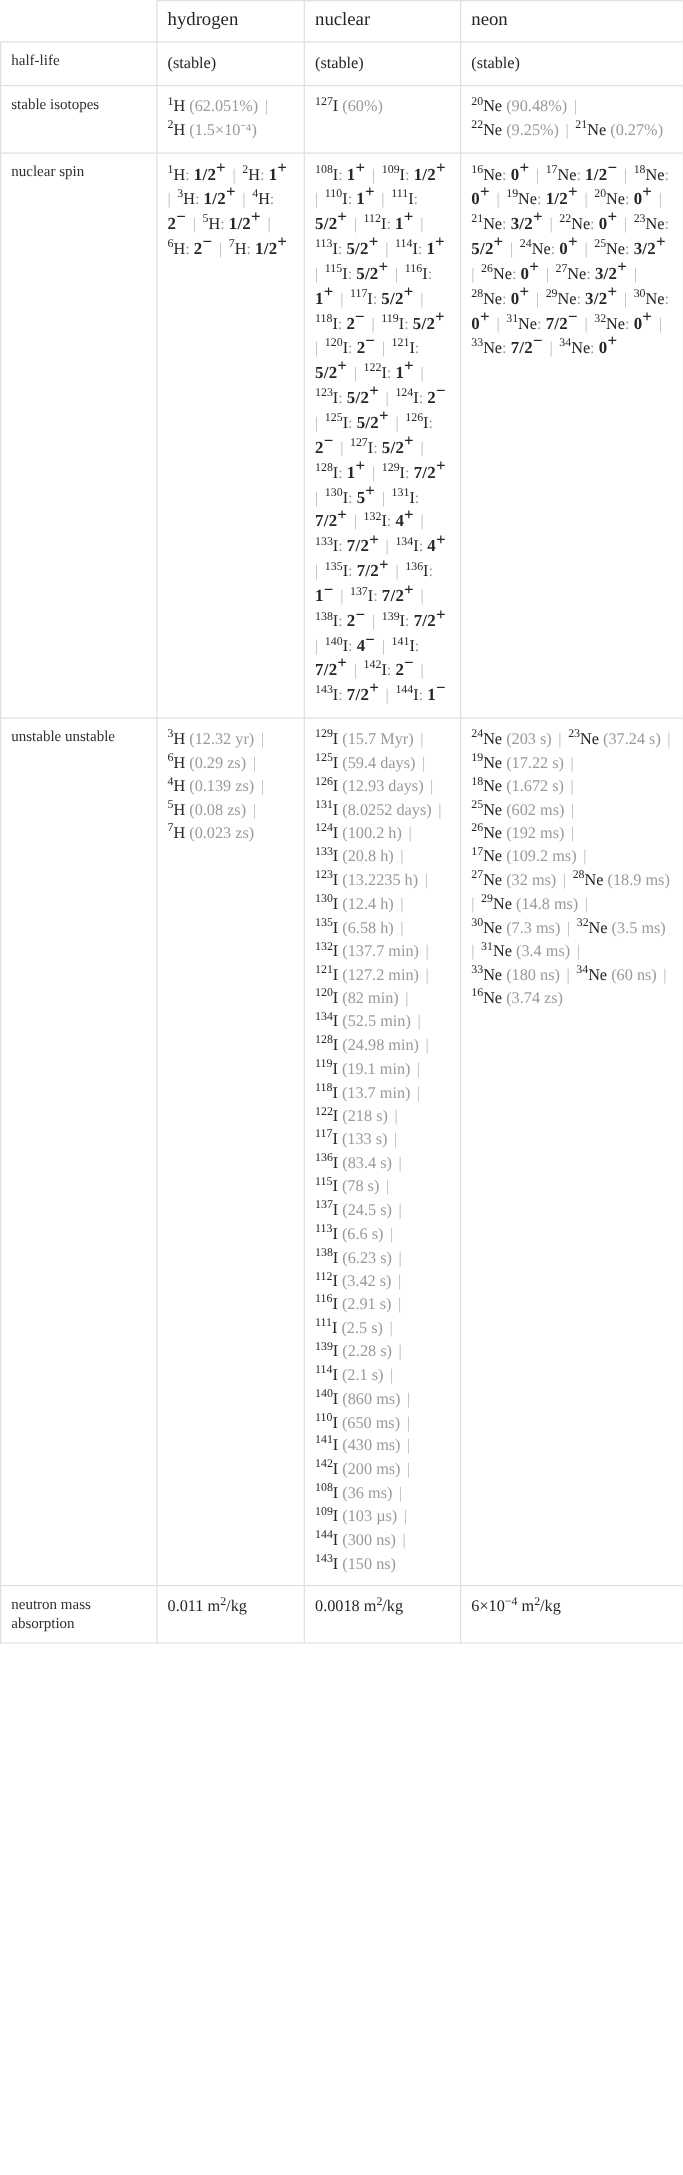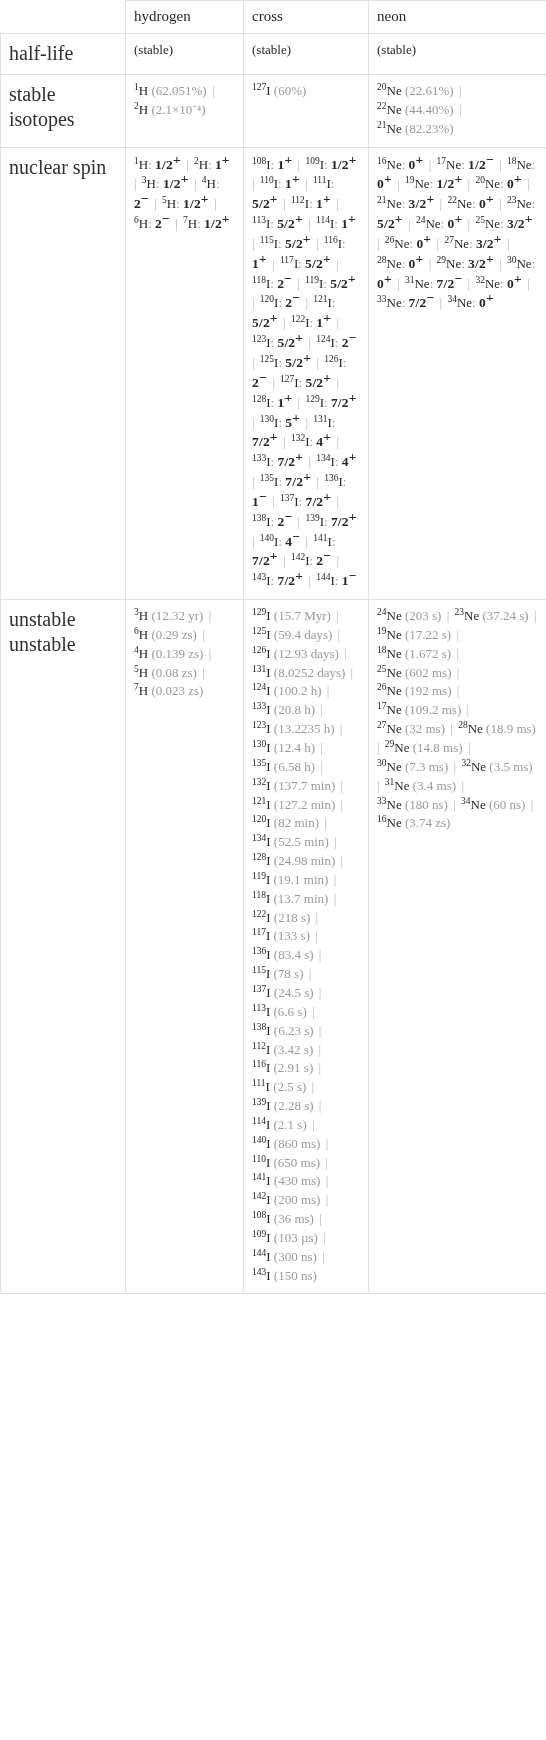--- a/index.html
+++ b/index.html
@@ -31,21 +31,21 @@
   thead td{
     border-top:1px solid #e0e0e0;
     text-align:center;
     font-size:15px;
     color:#262626;
     padding-top:8px;
     padding-bottom:8px;
   }
   thead td.blank{border-left:1px solid #ffffff;border-top:1px solid #ffffff;}
   .row-label{
-    font-size:20px;
+    font-size:12px;
     color:#303030;
     line-height:1.25;
   }
   td.cell{
     font-size:13px;
     line-height:1.45;
     color:#262626;
   }
   .muted{color:#9a9a9a;}
   .big{font-weight:bold;font-size:13.5px;letter-spacing:0.2px;}
@@ -64,49 +64,61 @@
   <colgroup>
     <col class="c-label">
       <col class="c-h">
       <col class="c-i">
       <col class="c-ne">
   </colgroup>
   <thead>
     <tr>
       <td class="blank"></td>
       <td>hydrogen</td>
-      <td>cross</td>
+      <td>nuclear</td>
       <td>neon</td>
     </tr>
   </thead>
   <tbody>
 
     <tr>
       <td class="row-label">half-life</td>
       <td class="cell stable-note">(stable)</td>
       <td class="cell stable-note">(stable)</td>
       <td class="cell stable-note">(stable)</td>
     </tr>
 
     <tr>
       <td class="row-label">stable isotopes</td>
-      <td class="cell"><span class="el"><sup>1</sup><span>H</span></span><span class="muted nowrapnum"> (62.051%)</span><span class="sep"> | </span><span class="el"><sup>2</sup><span>H</span></span><span class="muted nowrapnum"> (2.1×10⁻⁴)</span></td>
+      <td class="cell"><span class="el"><sup>1</sup><span>H</span></span><span class="muted nowrapnum"> (62.051%)</span><span class="sep"> | </span><span class="el"><sup>2</sup><span>H</span></span><span class="muted nowrapnum"> (1.5×10⁻⁴)</span></td>
       <td class="cell"><span class="el"><sup>127</sup><span>I</span></span><span class="muted nowrapnum"> (60%)</span></td>
-      <td class="cell"><span class="el"><sup>20</sup><span>Ne</span></span><span class="muted nowrapnum"> (22.61%)</span><span class="sep"> | </span><span class="el"><sup>22</sup><span>Ne</span></span><span class="muted nowrapnum"> (44.40%)</span><span class="sep"> | </span><span class="el"><sup>21</sup><span>Ne</span></span><span class="muted nowrapnum"> (82.23%)</span></td>
+      <td class="cell"><span class="el"><sup>20</sup><span>Ne</span></span><span class="muted nowrapnum"> (90.48%)</span><span class="sep"> | </span><span class="el"><sup>22</sup><span>Ne</span></span><span class="muted nowrapnum"> (9.25%)</span><span class="sep"> | </span><span class="el"><sup>21</sup><span>Ne</span></span><span class="muted nowrapnum"> (0.27%)</span></td>
     </tr>
 
     <tr>
       <td class="row-label">nuclear spin</td>
       <td class="cell"><span class="el"><sup>1</sup><span>H</span></span><span class="muted">: </span><span class="big spinval"> 1/2</span><sup class="big">+</sup><span class="sep"> | </span><span class="el"><sup>2</sup><span>H</span></span><span class="muted">: </span><span class="big spinval"> 1</span><sup class="big">+</sup><span class="sep"> | </span><span class="el"><sup>3</sup><span>H</span></span><span class="muted">: </span><span class="big spinval"> 1/2</span><sup class="big">+</sup><span class="sep"> | </span><span class="el"><sup>4</sup><span>H</span></span><span class="muted">: </span><span class="big spinval"> 2</span><sup class="big">−</sup><span class="sep"> | </span><span class="el"><sup>5</sup><span>H</span></span><span class="muted">: </span><span class="big spinval"> 1/2</span><sup class="big">+</sup><span class="sep"> | </span><span class="el"><sup>6</sup><span>H</span></span><span class="muted">: </span><span class="big spinval"> 2</span><sup class="big">−</sup><span class="sep"> | </span><span class="el"><sup>7</sup><span>H</span></span><span class="muted">: </span><span class="big spinval"> 1/2</span><sup class="big">+</sup></td>
       <td class="cell"><span class="el"><sup>108</sup><span>I</span></span><span class="muted">: </span><span class="big spinval"> 1</span><sup class="big">+</sup><span class="sep"> | </span><span class="el"><sup>109</sup><span>I</span></span><span class="muted">: </span><span class="big spinval"> 1/2</span><sup class="big">+</sup><span class="sep"> | </span><span class="el"><sup>110</sup><span>I</span></span><span class="muted">: </span><span class="big spinval"> 1</span><sup class="big">+</sup><span class="sep"> | </span><span class="el"><sup>111</sup><span>I</span></span><span class="muted">: </span><span class="big spinval"> 5/2</span><sup class="big">+</sup><span class="sep"> | </span><span class="el"><sup>112</sup><span>I</span></span><span class="muted">: </span><span class="big spinval"> 1</span><sup class="big">+</sup><span class="sep"> | </span><span class="el"><sup>113</sup><span>I</span></span><span class="muted">: </span><span class="big spinval"> 5/2</span><sup class="big">+</sup><span class="sep"> | </span><span class="el"><sup>114</sup><span>I</span></span><span class="muted">: </span><span class="big spinval"> 1</span><sup class="big">+</sup><span class="sep"> | </span><span class="el"><sup>115</sup><span>I</span></span><span class="muted">: </span><span class="big spinval"> 5/2</span><sup class="big">+</sup><span class="sep"> | </span><span class="el"><sup>116</sup><span>I</span></span><span class="muted">: </span><span class="big spinval"> 1</span><sup class="big">+</sup><span class="sep"> | </span><span class="el"><sup>117</sup><span>I</span></span><span class="muted">: </span><span class="big spinval"> 5/2</span><sup class="big">+</sup><span class="sep"> | </span><span class="el"><sup>118</sup><span>I</span></span><span class="muted">: </span><span class="big spinval"> 2</span><sup class="big">−</sup><span class="sep"> | </span><span class="el"><sup>119</sup><span>I</span></span><span class="muted">: </span><span class="big spinval"> 5/2</span><sup class="big">+</sup><span class="sep"> | </span><span class="el"><sup>120</sup><span>I</span></span><span class="muted">: </span><span class="big spinval"> 2</span><sup class="big">−</sup><span class="sep"> | </span><span class="el"><sup>121</sup><span>I</span></span><span class="muted">: </span><span class="big spinval"> 5/2</span><sup class="big">+</sup><span class="sep"> | </span><span class="el"><sup>122</sup><span>I</span></span><span class="muted">: </span><span class="big spinval"> 1</span><sup class="big">+</sup><span class="sep"> | </span><span class="el"><sup>123</sup><span>I</span></span><span class="muted">: </span><span class="big spinval"> 5/2</span><sup class="big">+</sup><span class="sep"> | </span><span class="el"><sup>124</sup><span>I</span></span><span class="muted">: </span><span class="big spinval"> 2</span><sup class="big">−</sup><span class="sep"> | </span><span class="el"><sup>125</sup><span>I</span></span><span class="muted">: </span><span class="big spinval"> 5/2</span><sup class="big">+</sup><span class="sep"> | </span><span class="el"><sup>126</sup><span>I</span></span><span class="muted">: </span><span class="big spinval"> 2</span><sup class="big">−</sup><span class="sep"> | </span><span class="el"><sup>127</sup><span>I</span></span><span class="muted">: </span><span class="big spinval"> 5/2</span><sup class="big">+</sup><span class="sep"> | </span><span class="el"><sup>128</sup><span>I</span></span><span class="muted">: </span><span class="big spinval"> 1</span><sup class="big">+</sup><span class="sep"> | </span><span class="el"><sup>129</sup><span>I</span></span><span class="muted">: </span><span class="big spinval"> 7/2</span><sup class="big">+</sup><span class="sep"> | </span><span class="el"><sup>130</sup><span>I</span></span><span class="muted">: </span><span class="big spinval"> 5</span><sup class="big">+</sup><span class="sep"> | </span><span class="el"><sup>131</sup><span>I</span></span><span class="muted">: </span><span class="big spinval"> 7/2</span><sup class="big">+</sup><span class="sep"> | </span><span class="el"><sup>132</sup><span>I</span></span><span class="muted">: </span><span class="big spinval"> 4</span><sup class="big">+</sup><span class="sep"> | </span><span class="el"><sup>133</sup><span>I</span></span><span class="muted">: </span><span class="big spinval"> 7/2</span><sup class="big">+</sup><span class="sep"> | </span><span class="el"><sup>134</sup><span>I</span></span><span class="muted">: </span><span class="big spinval"> 4</span><sup class="big">+</sup><span class="sep"> | </span><span class="el"><sup>135</sup><span>I</span></span><span class="muted">: </span><span class="big spinval"> 7/2</span><sup class="big">+</sup><span class="sep"> | </span><span class="el"><sup>136</sup><span>I</span></span><span class="muted">: </span><span class="big spinval"> 1</span><sup class="big">−</sup><span class="sep"> | </span><span class="el"><sup>137</sup><span>I</span></span><span class="muted">: </span><span class="big spinval"> 7/2</span><sup class="big">+</sup><span class="sep"> | </span><span class="el"><sup>138</sup><span>I</span></span><span class="muted">: </span><span class="big spinval"> 2</span><sup class="big">−</sup><span class="sep"> | </span><span class="el"><sup>139</sup><span>I</span></span><span class="muted">: </span><span class="big spinval"> 7/2</span><sup class="big">+</sup><span class="sep"> | </span><span class="el"><sup>140</sup><span>I</span></span><span class="muted">: </span><span class="big spinval"> 4</span><sup class="big">−</sup><span class="sep"> | </span><span class="el"><sup>141</sup><span>I</span></span><span class="muted">: </span><span class="big spinval"> 7/2</span><sup class="big">+</sup><span class="sep"> | </span><span class="el"><sup>142</sup><span>I</span></span><span class="muted">: </span><span class="big spinval"> 2</span><sup class="big">−</sup><span class="sep"> | </span><span class="el"><sup>143</sup><span>I</span></span><span class="muted">: </span><span class="big spinval"> 7/2</span><sup class="big">+</sup><span class="sep"> | </span><span class="el"><sup>144</sup><span>I</span></span><span class="muted">: </span><span class="big spinval"> 1</span><sup class="big">−</sup></td>
       <td class="cell"><span class="el"><sup>16</sup><span>Ne</span></span><span class="muted">: </span><span class="big spinval"> 0</span><sup class="big">+</sup><span class="sep"> | </span><span class="el"><sup>17</sup><span>Ne</span></span><span class="muted">: </span><span class="big spinval"> 1/2</span><sup class="big">−</sup><span class="sep"> | </span><span class="el"><sup>18</sup><span>Ne</span></span><span class="muted">: </span><span class="big spinval"> 0</span><sup class="big">+</sup><span class="sep"> | </span><span class="el"><sup>19</sup><span>Ne</span></span><span class="muted">: </span><span class="big spinval"> 1/2</span><sup class="big">+</sup><span class="sep"> | </span><span class="el"><sup>20</sup><span>Ne</span></span><span class="muted">: </span><span class="big spinval"> 0</span><sup class="big">+</sup><span class="sep"> | </span><span class="el"><sup>21</sup><span>Ne</span></span><span class="muted">: </span><span class="big spinval"> 3/2</span><sup class="big">+</sup><span class="sep"> | </span><span class="el"><sup>22</sup><span>Ne</span></span><span class="muted">: </span><span class="big spinval"> 0</span><sup class="big">+</sup><span class="sep"> | </span><span class="el"><sup>23</sup><span>Ne</span></span><span class="muted">: </span><span class="big spinval"> 5/2</span><sup class="big">+</sup><span class="sep"> | </span><span class="el"><sup>24</sup><span>Ne</span></span><span class="muted">: </span><span class="big spinval"> 0</span><sup class="big">+</sup><span class="sep"> | </span><span class="el"><sup>25</sup><span>Ne</span></span><span class="muted">: </span><span class="big spinval"> 3/2</span><sup class="big">+</sup><span class="sep"> | </span><span class="el"><sup>26</sup><span>Ne</span></span><span class="muted">: </span><span class="big spinval"> 0</span><sup class="big">+</sup><span class="sep"> | </span><span class="el"><sup>27</sup><span>Ne</span></span><span class="muted">: </span><span class="big spinval"> 3/2</span><sup class="big">+</sup><span class="sep"> | </span><span class="el"><sup>28</sup><span>Ne</span></span><span class="muted">: </span><span class="big spinval"> 0</span><sup class="big">+</sup><span class="sep"> | </span><span class="el"><sup>29</sup><span>Ne</span></span><span class="muted">: </span><span class="big spinval"> 3/2</span><sup class="big">+</sup><span class="sep"> | </span><span class="el"><sup>30</sup><span>Ne</span></span><span class="muted">: </span><span class="big spinval"> 0</span><sup class="big">+</sup><span class="sep"> | </span><span class="el"><sup>31</sup><span>Ne</span></span><span class="muted">: </span><span class="big spinval"> 7/2</span><sup class="big">−</sup><span class="sep"> | </span><span class="el"><sup>32</sup><span>Ne</span></span><span class="muted">: </span><span class="big spinval"> 0</span><sup class="big">+</sup><span class="sep"> | </span><span class="el"><sup>33</sup><span>Ne</span></span><span class="muted">: </span><span class="big spinval"> 7/2</span><sup class="big">−</sup><span class="sep"> | </span><span class="el"><sup>34</sup><span>Ne</span></span><span class="muted">: </span><span class="big spinval"> 0</span><sup class="big">+</sup></td>
     </tr>
 
     <tr>
       <td class="row-label">unstable unstable</td>
       <td class="cell"><span class="el"><sup>3</sup><span>H</span></span><span class="muted nowrapnum"> (12.32 yr)</span><span class="sep"> | </span><span class="el"><sup>6</sup><span>H</span></span><span class="muted nowrapnum"> (0.29 zs)</span><span class="sep"> | </span><span class="el"><sup>4</sup><span>H</span></span><span class="muted nowrapnum"> (0.139 zs)</span><span class="sep"> | </span><span class="el"><sup>5</sup><span>H</span></span><span class="muted nowrapnum"> (0.08 zs)</span><span class="sep"> | </span><span class="el"><sup>7</sup><span>H</span></span><span class="muted nowrapnum"> (0.023 zs)</span></td>
       <td class="cell"><span class="el"><sup>129</sup><span>I</span></span><span class="muted nowrapnum"> (15.7 Myr)</span><span class="sep"> | </span><span class="el"><sup>125</sup><span>I</span></span><span class="muted nowrapnum"> (59.4 days)</span><span class="sep"> | </span><span class="el"><sup>126</sup><span>I</span></span><span class="muted nowrapnum"> (12.93 days)</span><span class="sep"> | </span><span class="el"><sup>131</sup><span>I</span></span><span class="muted nowrapnum"> (8.0252 days)</span><span class="sep"> | </span><span class="el"><sup>124</sup><span>I</span></span><span class="muted nowrapnum"> (100.2 h)</span><span class="sep"> | </span><span class="el"><sup>133</sup><span>I</span></span><span class="muted nowrapnum"> (20.8 h)</span><span class="sep"> | </span><span class="el"><sup>123</sup><span>I</span></span><span class="muted nowrapnum"> (13.2235 h)</span><span class="sep"> | </span><span class="el"><sup>130</sup><span>I</span></span><span class="muted nowrapnum"> (12.4 h)</span><span class="sep"> | </span><span class="el"><sup>135</sup><span>I</span></span><span class="muted nowrapnum"> (6.58 h)</span><span class="sep"> | </span><span class="el"><sup>132</sup><span>I</span></span><span class="muted nowrapnum"> (137.7 min)</span><span class="sep"> | </span><span class="el"><sup>121</sup><span>I</span></span><span class="muted nowrapnum"> (127.2 min)</span><span class="sep"> | </span><span class="el"><sup>120</sup><span>I</span></span><span class="muted nowrapnum"> (82 min)</span><span class="sep"> | </span><span class="el"><sup>134</sup><span>I</span></span><span class="muted nowrapnum"> (52.5 min)</span><span class="sep"> | </span><span class="el"><sup>128</sup><span>I</span></span><span class="muted nowrapnum"> (24.98 min)</span><span class="sep"> | </span><span class="el"><sup>119</sup><span>I</span></span><span class="muted nowrapnum"> (19.1 min)</span><span class="sep"> | </span><span class="el"><sup>118</sup><span>I</span></span><span class="muted nowrapnum"> (13.7 min)</span><span class="sep"> | </span><span class="el"><sup>122</sup><span>I</span></span><span class="muted nowrapnum"> (218 s)</span><span class="sep"> | </span><span class="el"><sup>117</sup><span>I</span></span><span class="muted nowrapnum"> (133 s)</span><span class="sep"> | </span><span class="el"><sup>136</sup><span>I</span></span><span class="muted nowrapnum"> (83.4 s)</span><span class="sep"> | </span><span class="el"><sup>115</sup><span>I</span></span><span class="muted nowrapnum"> (78 s)</span><span class="sep"> | </span><span class="el"><sup>137</sup><span>I</span></span><span class="muted nowrapnum"> (24.5 s)</span><span class="sep"> | </span><span class="el"><sup>113</sup><span>I</span></span><span class="muted nowrapnum"> (6.6 s)</span><span class="sep"> | </span><span class="el"><sup>138</sup><span>I</span></span><span class="muted nowrapnum"> (6.23 s)</span><span class="sep"> | </span><span class="el"><sup>112</sup><span>I</span></span><span class="muted nowrapnum"> (3.42 s)</span><span class="sep"> | </span><span class="el"><sup>116</sup><span>I</span></span><span class="muted nowrapnum"> (2.91 s)</span><span class="sep"> | </span><span class="el"><sup>111</sup><span>I</span></span><span class="muted nowrapnum"> (2.5 s)</span><span class="sep"> | </span><span class="el"><sup>139</sup><span>I</span></span><span class="muted nowrapnum"> (2.28 s)</span><span class="sep"> | </span><span class="el"><sup>114</sup><span>I</span></span><span class="muted nowrapnum"> (2.1 s)</span><span class="sep"> | </span><span class="el"><sup>140</sup><span>I</span></span><span class="muted nowrapnum"> (860 ms)</span><span class="sep"> | </span><span class="el"><sup>110</sup><span>I</span></span><span class="muted nowrapnum"> (650 ms)</span><span class="sep"> | </span><span class="el"><sup>141</sup><span>I</span></span><span class="muted nowrapnum"> (430 ms)</span><span class="sep"> | </span><span class="el"><sup>142</sup><span>I</span></span><span class="muted nowrapnum"> (200 ms)</span><span class="sep"> | </span><span class="el"><sup>108</sup><span>I</span></span><span class="muted nowrapnum"> (36 ms)</span><span class="sep"> | </span><span class="el"><sup>109</sup><span>I</span></span><span class="muted nowrapnum"> (103 µs)</span><span class="sep"> | </span><span class="el"><sup>144</sup><span>I</span></span><span class="muted nowrapnum"> (300 ns)</span><span class="sep"> | </span><span class="el"><sup>143</sup><span>I</span></span><span class="muted nowrapnum"> (150 ns)</span></td>
       <td class="cell"><span class="el"><sup>24</sup><span>Ne</span></span><span class="muted nowrapnum"> (203 s)</span><span class="sep"> | </span><span class="el"><sup>23</sup><span>Ne</span></span><span class="muted nowrapnum"> (37.24 s)</span><span class="sep"> | </span><span class="el"><sup>19</sup><span>Ne</span></span><span class="muted nowrapnum"> (17.22 s)</span><span class="sep"> | </span><span class="el"><sup>18</sup><span>Ne</span></span><span class="muted nowrapnum"> (1.672 s)</span><span class="sep"> | </span><span class="el"><sup>25</sup><span>Ne</span></span><span class="muted nowrapnum"> (602 ms)</span><span class="sep"> | </span><span class="el"><sup>26</sup><span>Ne</span></span><span class="muted nowrapnum"> (192 ms)</span><span class="sep"> | </span><span class="el"><sup>17</sup><span>Ne</span></span><span class="muted nowrapnum"> (109.2 ms)</span><span class="sep"> | </span><span class="el"><sup>27</sup><span>Ne</span></span><span class="muted nowrapnum"> (32 ms)</span><span class="sep"> | </span><span class="el"><sup>28</sup><span>Ne</span></span><span class="muted nowrapnum"> (18.9 ms)</span><span class="sep"> | </span><span class="el"><sup>29</sup><span>Ne</span></span><span class="muted nowrapnum"> (14.8 ms)</span><span class="sep"> | </span><span class="el"><sup>30</sup><span>Ne</span></span><span class="muted nowrapnum"> (7.3 ms)</span><span class="sep"> | </span><span class="el"><sup>32</sup><span>Ne</span></span><span class="muted nowrapnum"> (3.5 ms)</span><span class="sep"> | </span><span class="el"><sup>31</sup><span>Ne</span></span><span class="muted nowrapnum"> (3.4 ms)</span><span class="sep"> | </span><span class="el"><sup>33</sup><span>Ne</span></span><span class="muted nowrapnum"> (180 ns)</span><span class="sep"> | </span><span class="el"><sup>34</sup><span>Ne</span></span><span class="muted nowrapnum"> (60 ns)</span><span class="sep"> | </span><span class="el"><sup>16</sup><span>Ne</span></span><span class="muted nowrapnum"> (3.74 zs)</span></td>
     </tr>
 
 
+    <tr>
+      <td class="row-label">neutron mass absorption</td>
+      <td class="cell plain">
+        <span>0.011 m</span><sup>2</sup><span>/kg</span>
+      </td>
+      <td class="cell plain">
+        <span>0.0018 m</span><sup>2</sup><span>/kg</span>
+      </td>
+      <td class="cell plain">
+        <span>6×10</span><sup>−4</sup><span> m</span><sup>2</sup><span>/kg</span>
+      </td>
+    </tr>
   </tbody>
 </table>
 
 </body></html>

